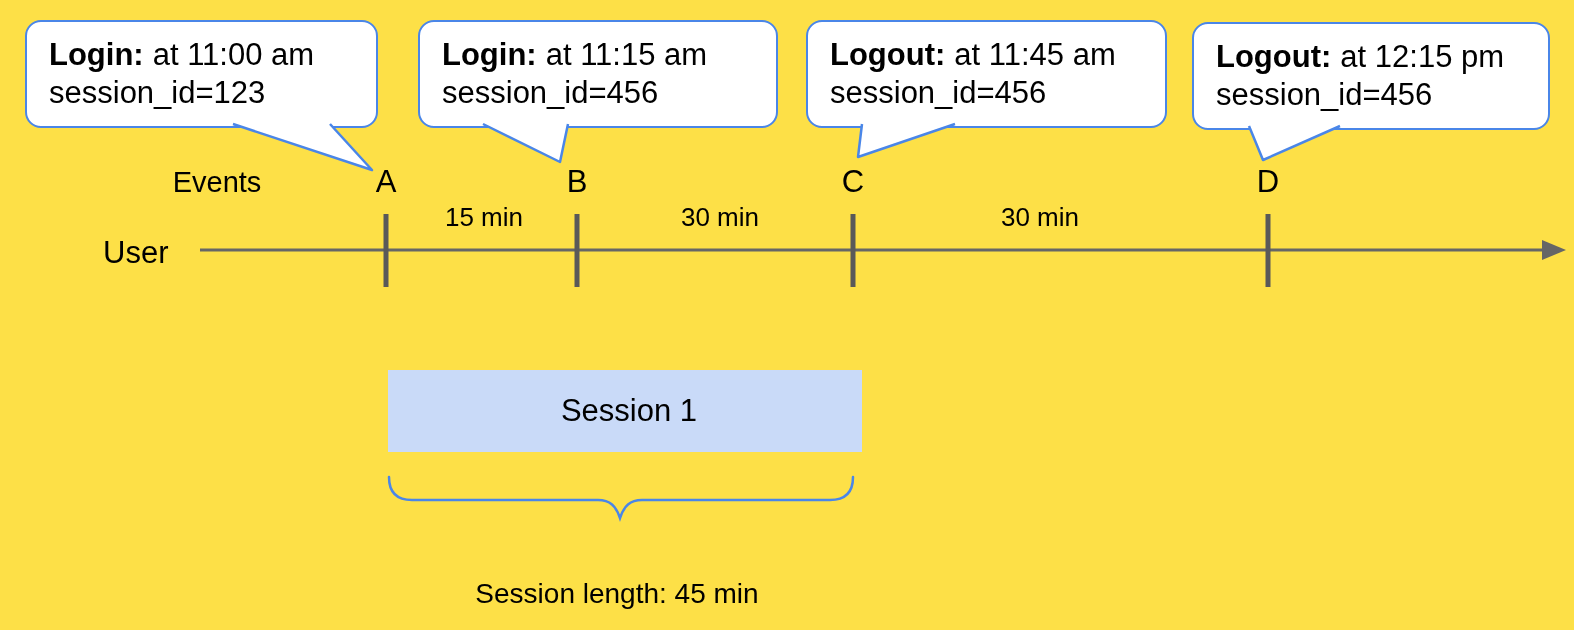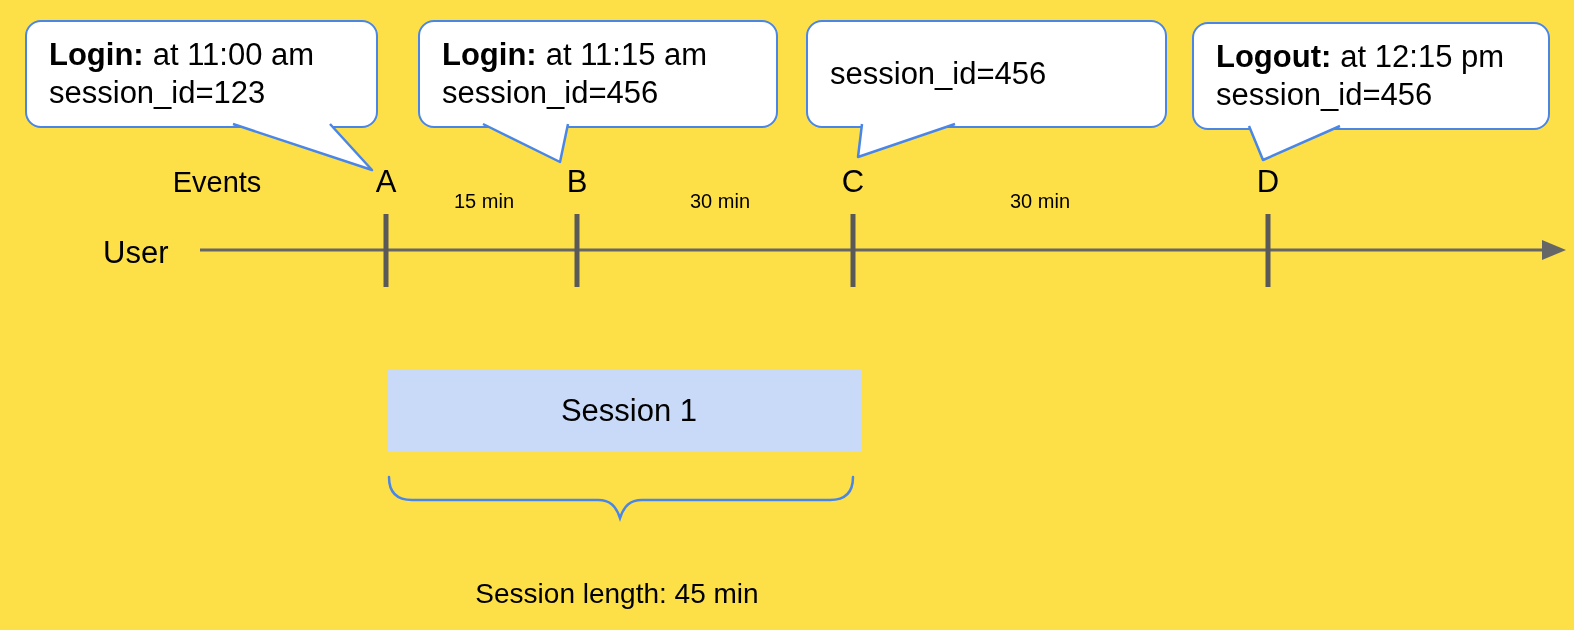--- a/index.html
+++ b/index.html
@@ -35,23 +35,23 @@
   .events-label{
     position:absolute;top:168px;left:217px;
     transform:translateX(-50%);
     font-size:29px;line-height:29px;
   }
   .user-label{
     position:absolute;top:237px;left:103px;
     font-size:31px;line-height:31px;
   }
   .interval{
-    position:absolute;top:188px;
+    position:absolute;top:204px;
     transform:translateX(-50%);
-    font-size:20px;line-height:26px;
+    font-size:26px;line-height:26px;
   }
   .session-box{
     position:absolute;left:388px;top:370px;
     width:466px;height:82px;
     background:#c9daf8;
     display:flex;align-items:center;justify-content:center;
     font-size:31px;
     padding-left:8px;
   }
   .session-length{
@@ -70,20 +70,21 @@
     <div><span class="t">Login:</span><span class="rest">at 11:00 am</span></div>
     <div>session_id=123</div>
   </div>
 
   <div class="bubble" style="left:418px;top:20px;width:360px;height:108px;">
     <div><span class="t">Login:</span><span class="rest">at 11:15 am</span></div>
     <div>session_id=456</div>
   </div>
 
   <div class="bubble" style="left:806px;top:20px;width:361px;height:108px;">
+    <div><span class="t">Logout:</span><span class="rest">at 11:45 am</span></div>
     <div>session_id=456</div>
   </div>
 
   <div class="bubble" style="left:1192px;top:22px;width:358px;height:108px;">
     <div><span class="t">Logout:</span><span class="rest">at 12:15 pm</span></div>
     <div>session_id=456</div>
   </div>
 
   <svg class="svg-layer" width="1574" height="630" viewBox="0 0 1574 630">
 

